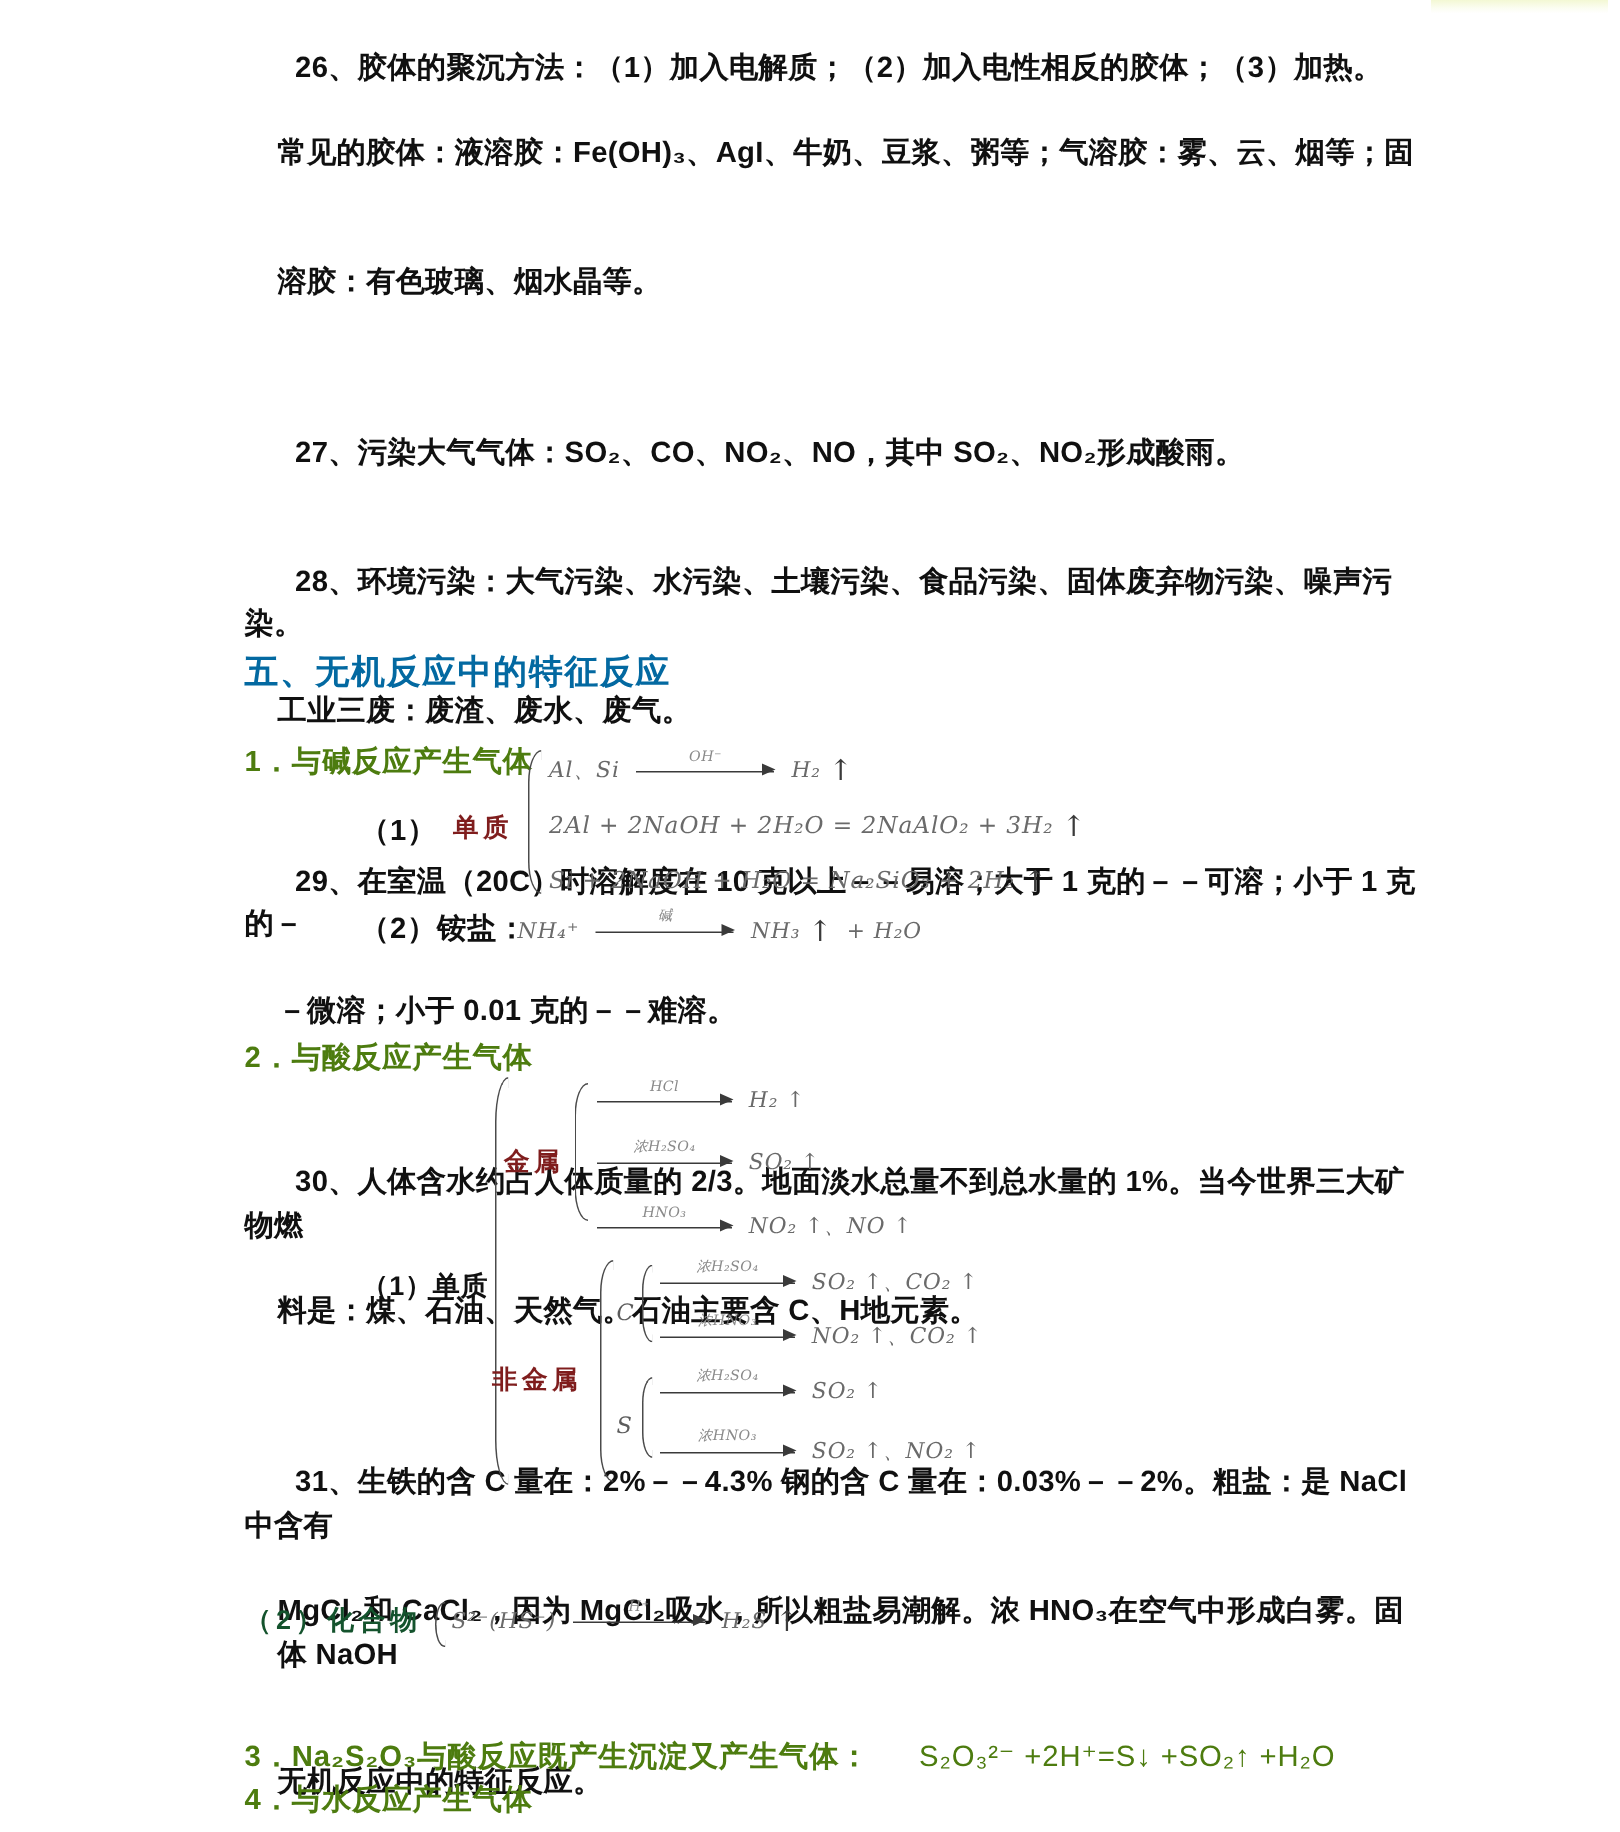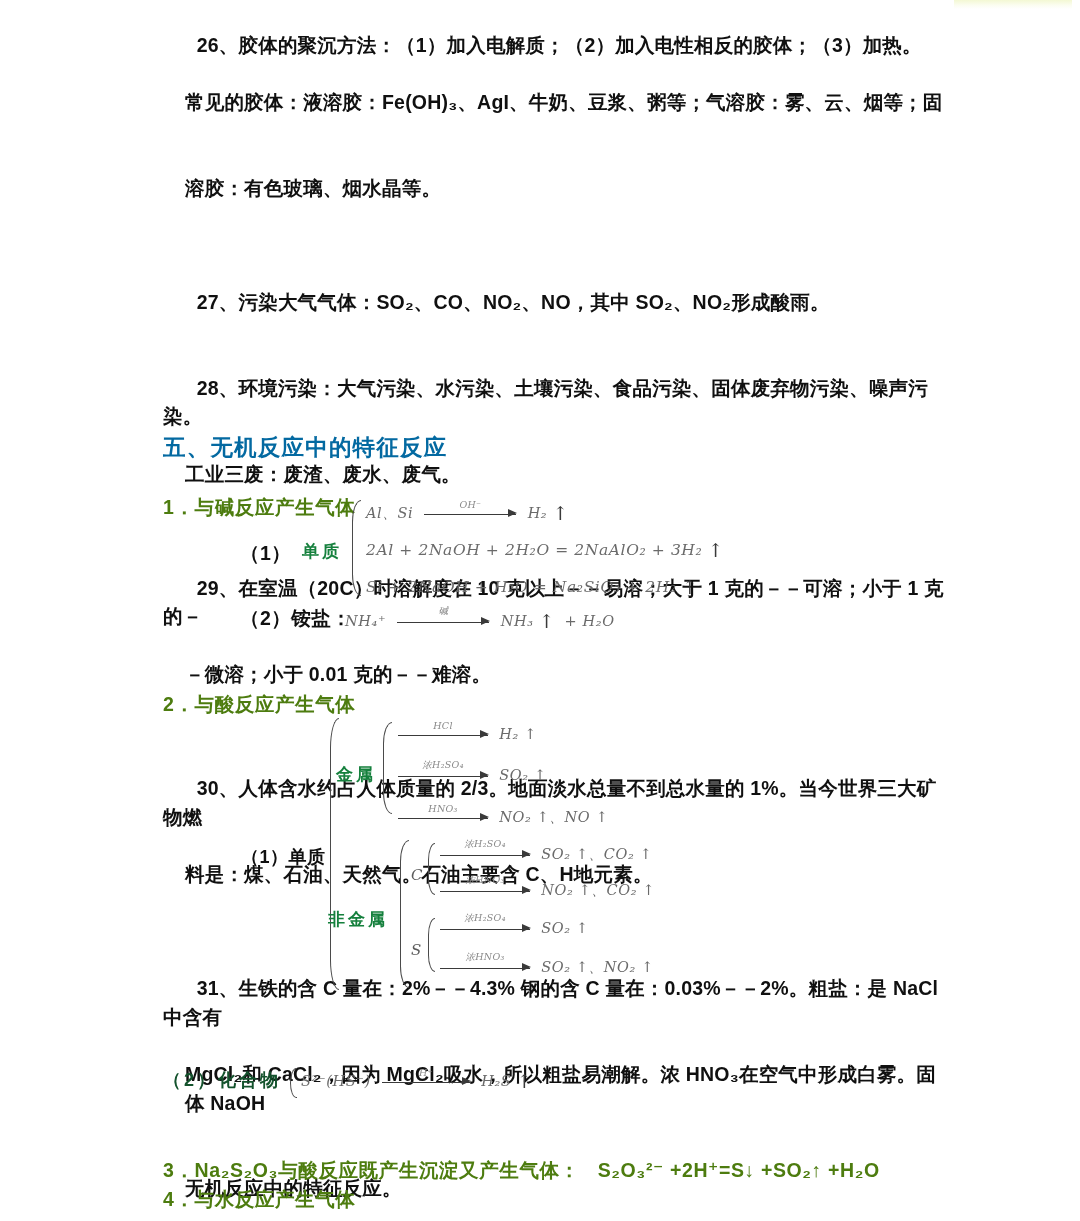--- a/index.html
+++ b/index.html
@@ -79,22 +79,22 @@
     letter-spacing: .6px;
     color: #4d7c0f;
   }
   #sh1 { left: 163px; top: 494px; }
   #sh2 { left: 163px; top: 691px; }
   #sh3 { left: 163px; top: 1157px; }
   #sh4 { left: 163px; top: 1186px; }
 
   .bottom-eq {
     display: inline-block;
-    margin-left: 12px;
-    font-weight: 700;
+    margin-left: 27px;
+    font-weight: 400;
   }
 
   
   .hand {
     font-family: "DejaVu Serif", "Liberation Serif", serif;
     font-style: italic;
     color: #6a6a6a;
     font-size: 14.5px;
     letter-spacing: .6px;
     white-space: nowrap;
@@ -153,21 +153,21 @@
 
   
   .diagram { position: absolute; }
 
   .row { position: absolute; white-space: nowrap; }
 
   .label-cn {
     position: absolute;
     font-family: "Liberation Sans", "DejaVu Sans", sans-serif;
     font-weight: 600;
-    color: #15803d;
+    color: #7f1d1d;
     letter-spacing: 3px;
     font-size: 17px;
     white-space: nowrap;
   }
   .label-num {
     position: absolute;
     font-size: 19.5px;
     font-weight: 600;
     color: #101010;
     letter-spacing: .5px;

